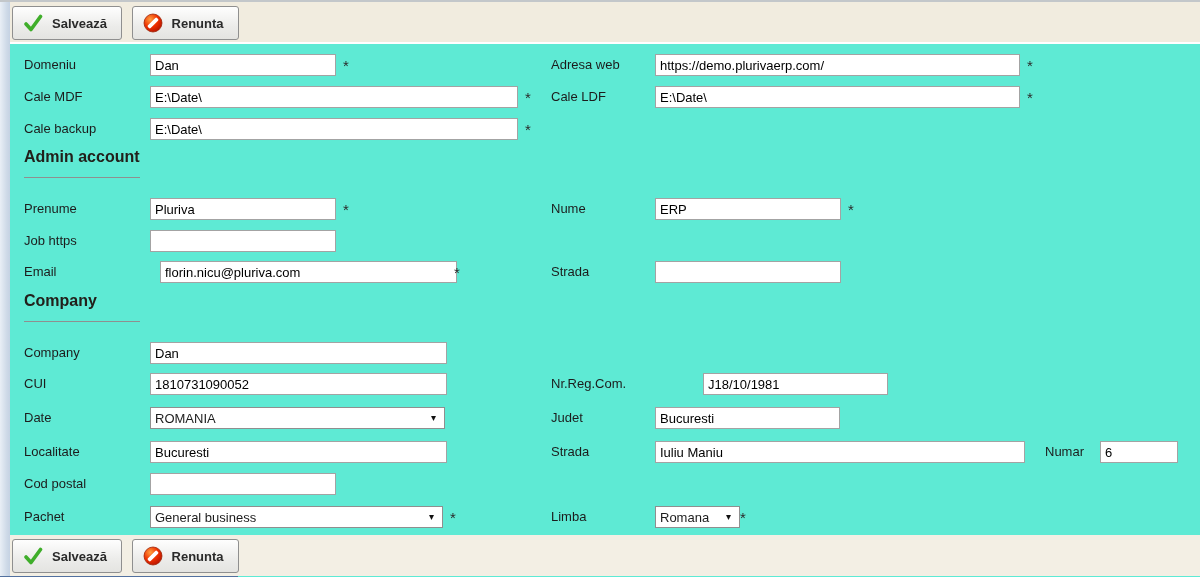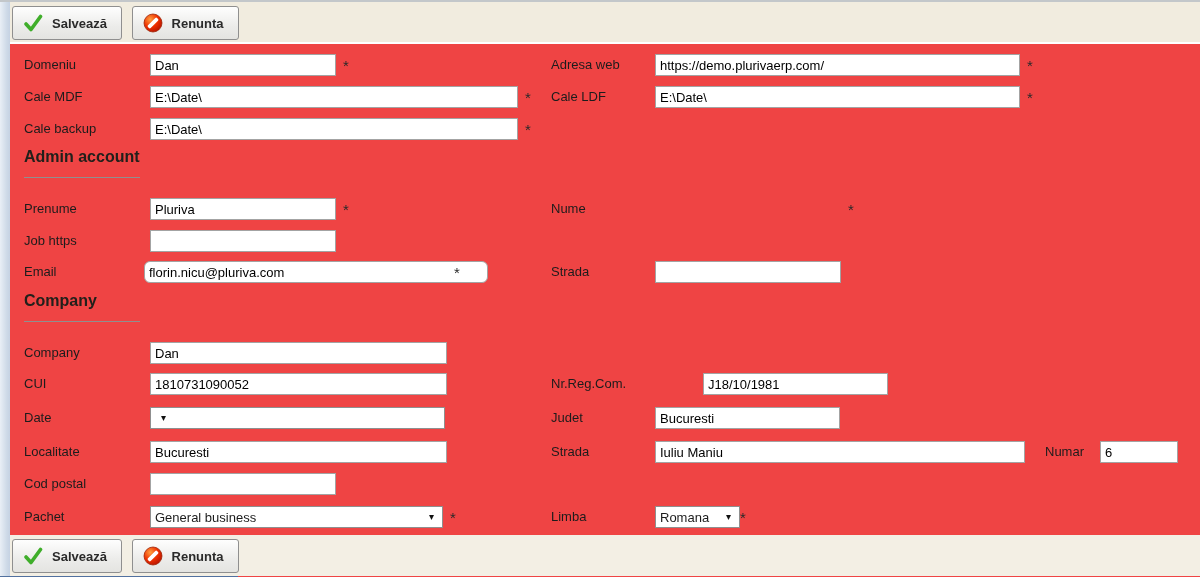--- a/index.html
+++ b/index.html
@@ -6,21 +6,21 @@
   html,body { width:1200px; height:577px; overflow:hidden; }
   body {
     font-family: "Liberation Sans", "DejaVu Sans", sans-serif;
     font-size: 13px;
     color:#1c1c1c;
     background:#f7f4e9;
   }
   .page {
     position:relative;
     width:1200px; height:577px;
-    background:#ef4444;
+    background:#5eead4;
     border-top:2px solid #c3c7ca;
   }
   .left-strip {
     position:absolute; left:0; top:0; width:10px; height:577px;
     background:linear-gradient(to right,#e9eff6,#cdd9e7 70%,#c5d2e3);
     z-index:5;
   }
   .toolbar {
     position:absolute; left:0; width:1200px; height:42px;
     background:#f1ecdf;
@@ -128,46 +128,48 @@
   <span class="req" style="left:525px;top:116px">*</span>
 
   <span class="section-hdr" style="left:24px;top:146px">Admin account</span>
   <hr class="section-rule" style="left:24px;top:175px">
 
   <span class="lbl" style="left:24px;top:196px">Prenume</span>
   <input class="inp" style="left: 150px; top: 196px; width: 186px;" value="Pluriva">
   <span class="req" style="left:343px;top:196px">*</span>
 
   <span class="lbl" style="left:551px;top:196px">Nume</span>
+  <input class="inp" style="left: 655px; top: 196px; width: 186px;" value="ERP">
   <span class="req" style="left:848px;top:196px">*</span>
 
   <span class="lbl" style="left:24px;top:228px">Job https</span>
   <input class="inp" style="left: 150px; top: 228px; width: 186px;" value="">
 
   <span class="lbl" style="left:24px;top:259px">Email</span>
-  <input class="inp" style="left: 144px; top: 259px; width: 344px; border-radius: 6px;" value="florin.nicu@pluriva.com">
+  <input class="inp" style="left: 160px; top: 259px; width: 297px;" value="florin.nicu@pluriva.com">
   <span class="req" style="left:454px;top:259px">*</span>
 
   <span class="lbl" style="left:551px;top:259px">Strada</span>
   <input class="inp" style="left: 655px; top: 259px; width: 186px;" value="">
 
   <span class="section-hdr" style="left:24px;top:290px">Company</span>
   <hr class="section-rule" style="left:24px;top:319px">
 
   <span class="lbl" style="left:24px;top:340px">Company</span>
   <input class="inp" style="left: 150px; top: 340px; width: 297px;" value="Dan">
 
   <span class="lbl" style="left:24px;top:371px">CUI</span>
   <input class="inp" style="left: 150px; top: 371px; width: 297px;" value="1810731090052">
 
   <span class="lbl" style="left:551px;top:371px">Nr.Reg.Com.</span>
   <input class="inp" style="left: 655px; top: 371px; width: 185px; margin-left: 48px;" value="J18/10/1981">
 
   <span class="lbl" style="left:24px;top:405px">Date</span>
   <div class="sel" style="left:150px;top:405px;width:295px">
+    <span class="sel-text">ROMANIA</span>
     <span class="sel-arrow">▾</span>
   </div>
 
   <span class="lbl" style="left:551px;top:405px">Judet</span>
   <input class="inp" style="left: 655px; top: 405px; width: 185px;" value="Bucuresti">
 
   <span class="lbl" style="left:24px;top:439px">Localitate</span>
   <input class="inp" style="left: 150px; top: 439px; width: 297px;" value="Bucuresti">
 
   <span class="lbl" style="left:551px;top:439px">Strada</span>

